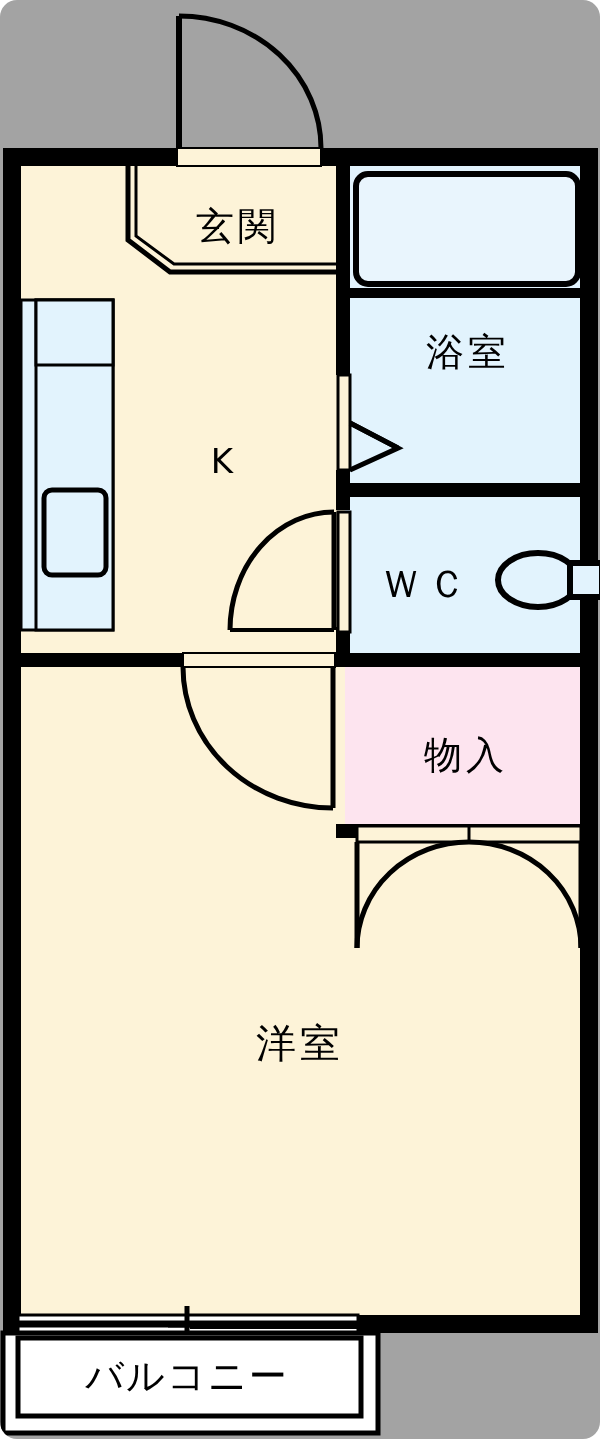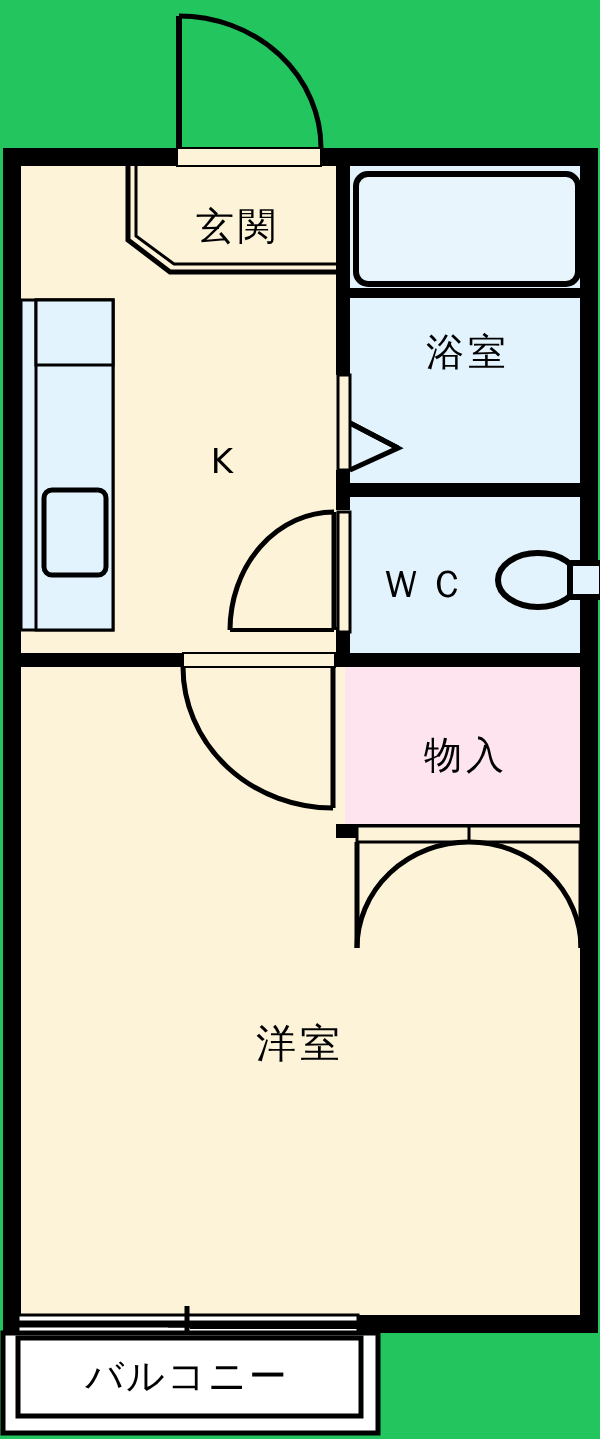--- a/index.html
+++ b/index.html
@@ -7,22 +7,23 @@
     padding: 0;
     background: #ffffff;
   }
   body {
     font-family: "DejaVu Sans", sans-serif;
   }
   #plan-root {
     position: relative;
     width: 600px;
     height: 1439px;
-    background: #22c55e;
+    background: #a3a3a3;
     overflow: hidden;
+    border-radius: 17px;
   }
   #plan-svg {
     display: block;
     width: 600px;
     height: 1439px;
   }
   .room-label {
     font-family: "DejaVu Sans", sans-serif;
     font-weight: 400;
     fill: #000000;

